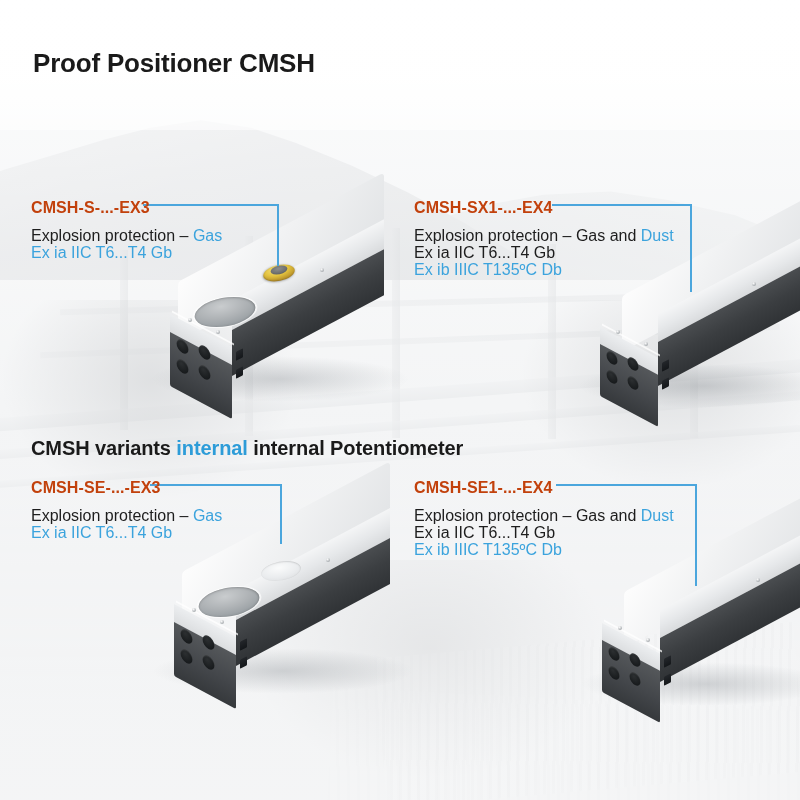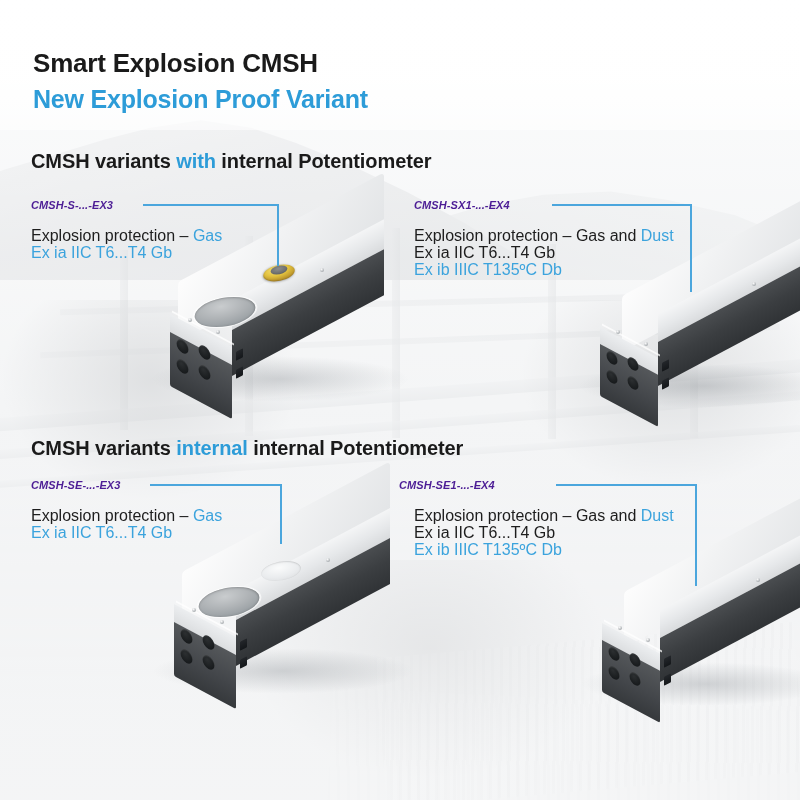--- a/index.html
+++ b/index.html
@@ -87,37 +87,36 @@
     font-size:25px;font-weight:bold;color:#2d9cd8;letter-spacing:-.2px;
   }
   .section-head{
     position:absolute;font-size:20px;font-weight:bold;color:#1a1a1a;letter-spacing:-.1px;
   }
   .sh1{left:31px;top:150px;}
   .sh2{left:31px;top:437px;}
   .hl{color:#2d9cd8;}
 
   .model{
-    position:absolute;font-size:11px;font-weight:bold;color:#4c1d95;letter-spacing:.1px;
+    position:absolute;font-size:16px;font-weight:bold;color:#c2410c;letter-spacing:.1px;
     white-space:nowrap;
-    font-style:italic;
   }
   .spec{
     position:absolute;font-size:16px;color:#1d1d1d;line-height:17px;white-space:nowrap;
   }
   .spec .blue{color:#3ba3dd;}
   .spec-blue{color:#3ba3dd;}
 
   .m1{left:31px;top:199px;}
   .s1{left:31px;top:227px;}
   .m2{left:414px;top:199px;}
   .s2{left:414px;top:227px;}
   .m3{left:31px;top:479px;}
   .s3{left:31px;top:507px;}
-  .m4{left:399px;top:479px;}
+  .m4{left:414px;top:479px;}
   .s4{left:414px;top:507px;}
 
   
   .conn{position:absolute;}
   .conn .h{position:absolute;height:2px;background:#4ba6dd;}
   .conn .v{position:absolute;width:2px;background:#4ba6dd;}
 
   
   .device{position:absolute;}
   .dev-shadow{
@@ -319,24 +318,22 @@
     <div class="h" style="left:150px;top:484px;width:132px;"></div>
     <div class="v" style="left:280px;top:484px;height:60px;"></div>
   </div>
   <div class="conn">
     <div class="h" style="left:556px;top:484px;width:141px;"></div>
     <div class="v" style="left:695px;top:484px;height:102px;"></div>
   </div>
 
   <div class="layer">
 
-    <div class="title1">Smart Explosion CMSH</div>
-    <div class="title2">New Explosion Proof Variant</div>
-
-    <div class="section-head sh1"><span>CMSH variants </span><span class="hl">with</span><span> internal Potentiometer</span></div>
+    <div class="title1">Proof Positioner CMSH</div>
+
 
     <div class="model m1">CMSH-S-...-EX3</div>
     <div class="spec s1">
       <div><span>Explosion protection – </span><span class="blue">Gas</span></div>
       <div class="spec-blue">Ex ia IIC T6...T4 Gb</div>
     </div>
 
     <div class="model m2">CMSH-SX1-...-EX4</div>
     <div class="spec s2">
       <div><span>Explosion protection – Gas and </span><span class="blue">Dust</span></div>

